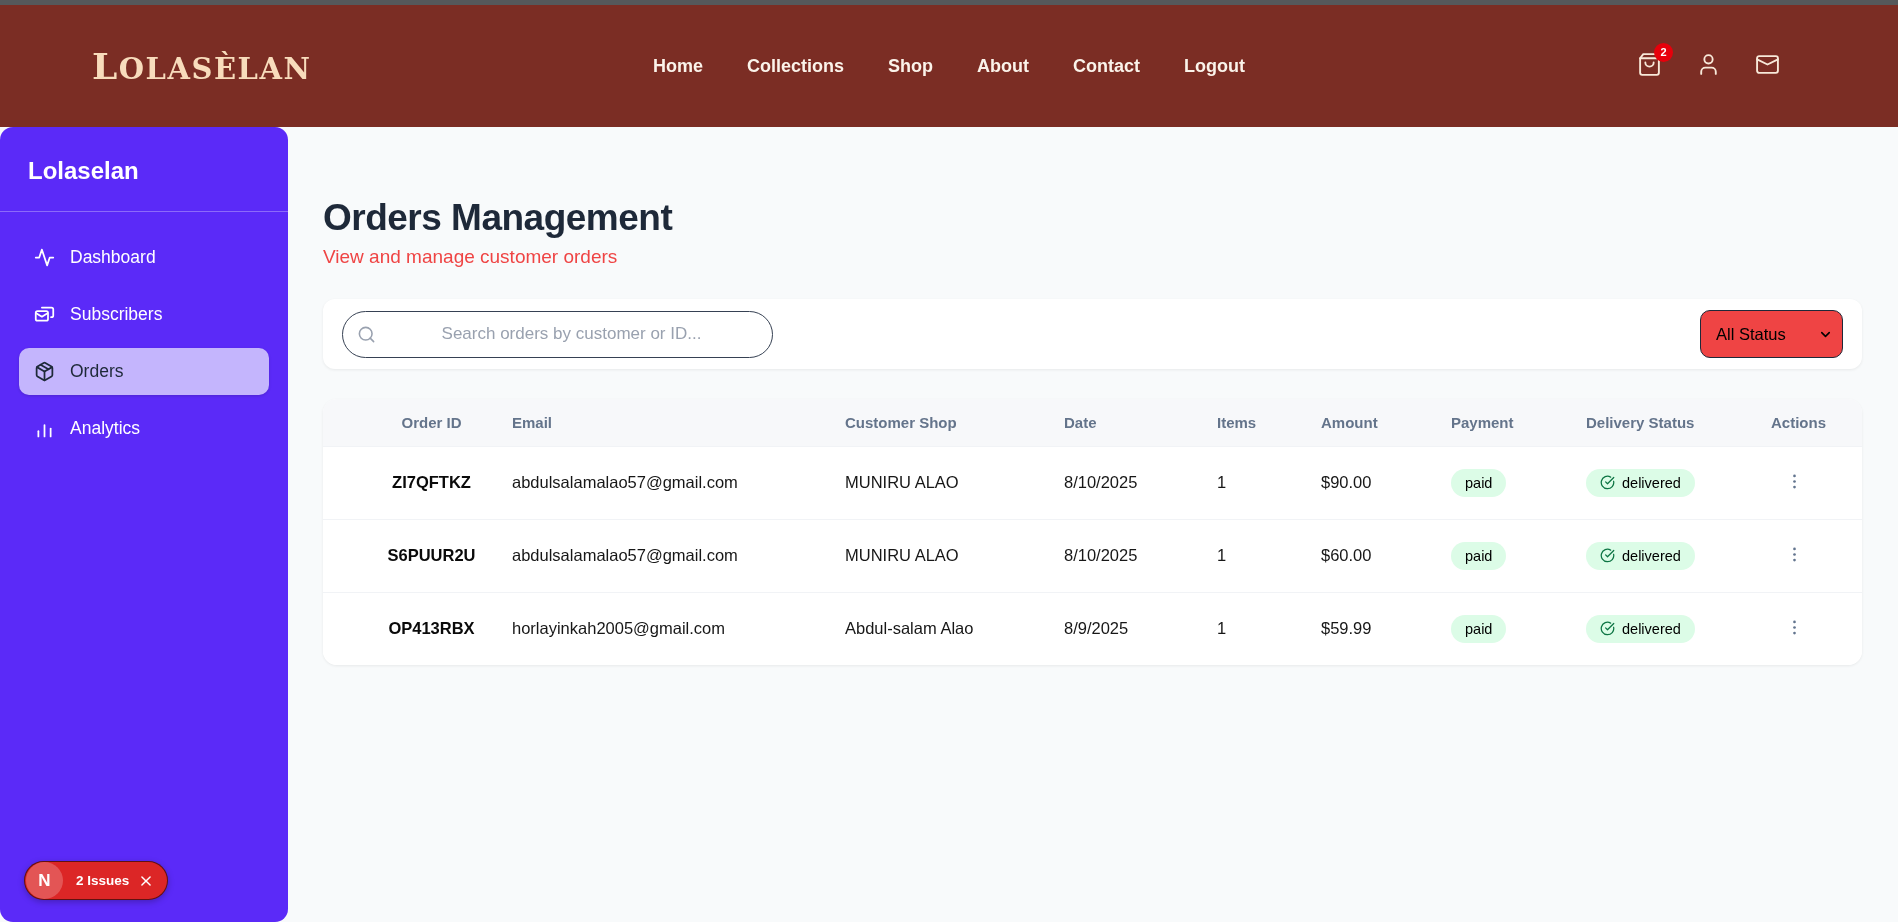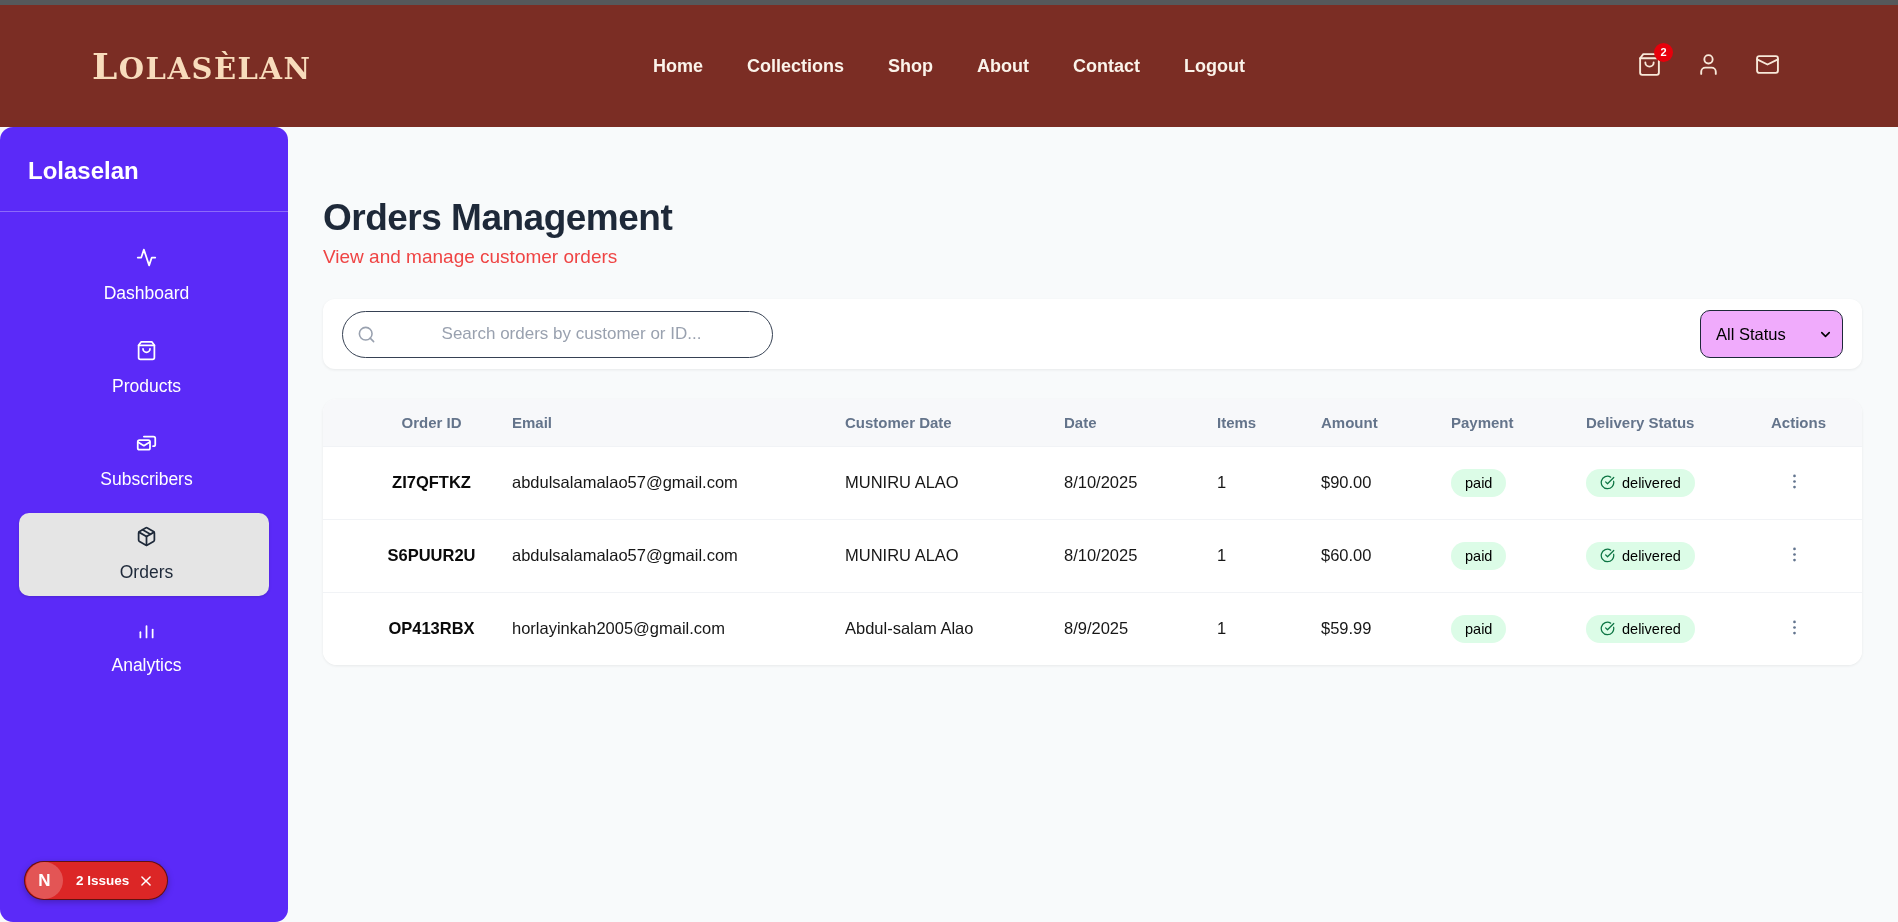--- a/index.html
+++ b/index.html
@@ -14,43 +14,43 @@
   .topnav a { color:#fbf3ea; text-decoration:none; font-size:18px; font-weight:600; }
   .topicons { position:absolute; right:118px; display:flex; gap:34px; align-items:center; }
   .topicons svg { width:25px; height:25px; stroke:#f8e9d9; }
   .cart-wrap { position:relative; }
   .cart-badge { position:absolute; top:-9px; right:-11px; min-width:19px; height:19px; border-radius:50%; background:#e7000b; color:#fff; font-size:11px; font-weight:700; display:flex; align-items:center; justify-content:center; }
 
   
   .sidebar { position:absolute; left:0; top:127px; width:288px; height:795px; background:#5b2af8; color:#fff;border-radius:13px; }
   .sidebar-title { font-size:24px; font-weight:700; padding:30px 28px 26px 28px; border-bottom:1px solid rgba(255,255,255,0.30); }
   .side-nav { padding:22px 19px 0 19px; }
-  .side-item { display:flex; align-items:center; gap:15px; padding:13px 10px 13px 15px; margin-bottom:10px; border-radius:10px; font-size:17.5px; color:#fff; cursor:pointer;flex-direction:column; }
+  .side-item { display:flex; align-items:center; gap:15px; padding:13px 10px 13px 15px; margin-bottom:10px; border-radius:10px; font-size:17.5px; color:#fff; cursor:pointer; }
   .side-item svg { width:21px; height:21px; stroke:#fff; flex:0 0 auto; }
-  .side-item.active { background:#e5e5e5; color:#1e2939; box-shadow:0 1px 3px rgba(0,0,0,0.15); }
+  .side-item.active { background:#c4b5fd; color:#1e2939; box-shadow:0 1px 3px rgba(0,0,0,0.15); }
   .side-item.active svg { stroke:#1e2939; }
 
   
   .dev-badge { position:absolute; left:24px; bottom:22px; height:39px; background:#dc2626; border:1px solid rgba(0,0,0,0.55); border-radius:999px; display:flex; align-items:center; padding-right:14px; color:#fff; box-shadow:0 2px 6px rgba(0,0,0,0.25); }
   .dev-badge .n-circle { width:37px; height:37px; border-radius:50%; background:rgba(255,255,255,0.22); display:flex; align-items:center; justify-content:center; font-size:17px; font-weight:600; margin:1px; }
   .dev-badge .issues-label { font-size:13.5px; font-weight:700; margin:0 10px 0 12px; }
   .dev-badge svg { width:14px; height:14px; stroke:#fff; }
 
   
   .main { position:absolute; left:288px; top:127px; right:0; bottom:0; background:#f8fafb; padding:42px 36px 0 35px; }
   .page-title { font-size:37px; font-weight:800; color:#1e2939; letter-spacing:-0.5px;margin-top:28px; }
   .page-subtitle { font-size:19px; color:#ef4444; margin-top:7px; }
 
   .filter-card { margin-top:31px; background:#fff; border-radius:12px; box-shadow:0 1px 3px rgba(0,0,0,0.07); height:70px; display:flex; align-items:center; justify-content:space-between; padding:0 19px; }
   .search-wrap { position:relative; }
   .search-wrap svg { position:absolute; left:15px; top:14px; width:19px; height:19px; stroke:#99a1af; }
   .search-input { width:431px; height:47px; border:1.5px solid #364153; border-radius:24px; padding:0 16px 0 44px; font-size:17px; color:#111; outline:none; background:#fff; font-family:"Liberation Sans", sans-serif;text-align:center; }
   .search-input::placeholder { color:#99a1af; }
   .status-wrap { position:relative; }
-  .status-select { appearance:none; -webkit-appearance:none; width:143px; height:48px; border:1.5px solid #1e2939; border-radius:10px; background:#f0abfc; font-size:16.5px; color:#000; padding:0 30px 0 15px; font-family:"Liberation Sans", sans-serif; cursor:pointer; }
+  .status-select { appearance:none; -webkit-appearance:none; width:143px; height:48px; border:1.5px solid #1e2939; border-radius:10px; background:#ef4444; font-size:16.5px; color:#000; padding:0 30px 0 15px; font-family:"Liberation Sans", sans-serif; cursor:pointer; }
   .status-wrap svg { position:absolute; right:10px; top:17px; width:15px; height:15px; stroke:#000; pointer-events:none; }
 
   .table-card { margin-top:30px; background:#fff; border-radius:14px; box-shadow:0 1px 3px rgba(0,0,0,0.07); overflow:hidden; width:1539px; }
   table { border-collapse:collapse; table-layout:fixed; width:1539px; }
   thead tr { background:#f7f8fa; height:47px; }
   th { text-align:left; font-size:15px; font-weight:700; color:#64748b; }
   th:first-child, td:first-child { padding-left:28px;text-align:center; }
   tbody tr { height:73px; border-top:1px solid #f1f3f6; background:#fff; }
   td { font-size:16.5px; color:#171717; }
   td.order-id { font-weight:700; color:#0a0a0a; }
@@ -104,28 +104,20 @@
   <div class="sidebar-title">Lolaselan</div>
   <nav class="side-nav">
     <div class="side-item">
       <svg viewBox="0 0 24 24" fill="none" stroke-width="2" stroke-linecap="round" stroke-linejoin="round">
           <path d="M22 12h-4l-3 9L9 3l-3 9H2"></path>
         </svg>
       <span>Dashboard</span>
     </div>
     <div class="side-item">
       <svg viewBox="0 0 24 24" fill="none" stroke-width="2" stroke-linecap="round" stroke-linejoin="round">
-          <path d="M6 2L3 6v14a2 2 0 0 0 2 2h14a2 2 0 0 0 2-2V6l-3-4z"></path>
-          <line x1="3" y1="6" x2="21" y2="6"></line>
-          <path d="M16 10a4 4 0 0 1-8 0"></path>
-        </svg>
-      <span>Products</span>
-    </div>
-    <div class="side-item">
-      <svg viewBox="0 0 24 24" fill="none" stroke-width="2" stroke-linecap="round" stroke-linejoin="round">
           <rect x="2" y="8" width="14" height="11" rx="2"></rect>
           <path d="m2.5 10.5 6.5 4 6.5-4"></path>
           <path d="M19.5 15h.5a2 2 0 0 0 2-2V6a2 2 0 0 0-2-2H9"></path>
         </svg>
       <span>Subscribers</span>
     </div>
     <div class="side-item active">
       <svg viewBox="0 0 24 24" fill="none" stroke-width="2" stroke-linecap="round" stroke-linejoin="round">
           <path d="M21 16V8a2 2 0 0 0-1-1.73l-7-4a2 2 0 0 0-2 0l-7 4A2 2 0 0 0 3 8v8a2 2 0 0 0 1 1.73l7 4a2 2 0 0 0 2 0l7-4A2 2 0 0 0 21 16z"></path>
           <polyline points="3.29 7 12 12 20.71 7"></polyline>
@@ -186,21 +178,21 @@
           <col style="width:104px">
           <col style="width:130px">
           <col style="width:135px">
           <col style="width:185px">
           <col style="width:91px">
       </colgroup>
       <thead>
         <tr>
           <th>Order ID</th>
           <th>Email</th>
-          <th>Customer Date</th>
+          <th>Customer Shop</th>
           <th>Date</th>
           <th>Items</th>
           <th>Amount</th>
           <th>Payment</th>
           <th>Delivery Status</th>
           <th>Actions</th>
         </tr>
       </thead>
       <tbody>
         <tr>

